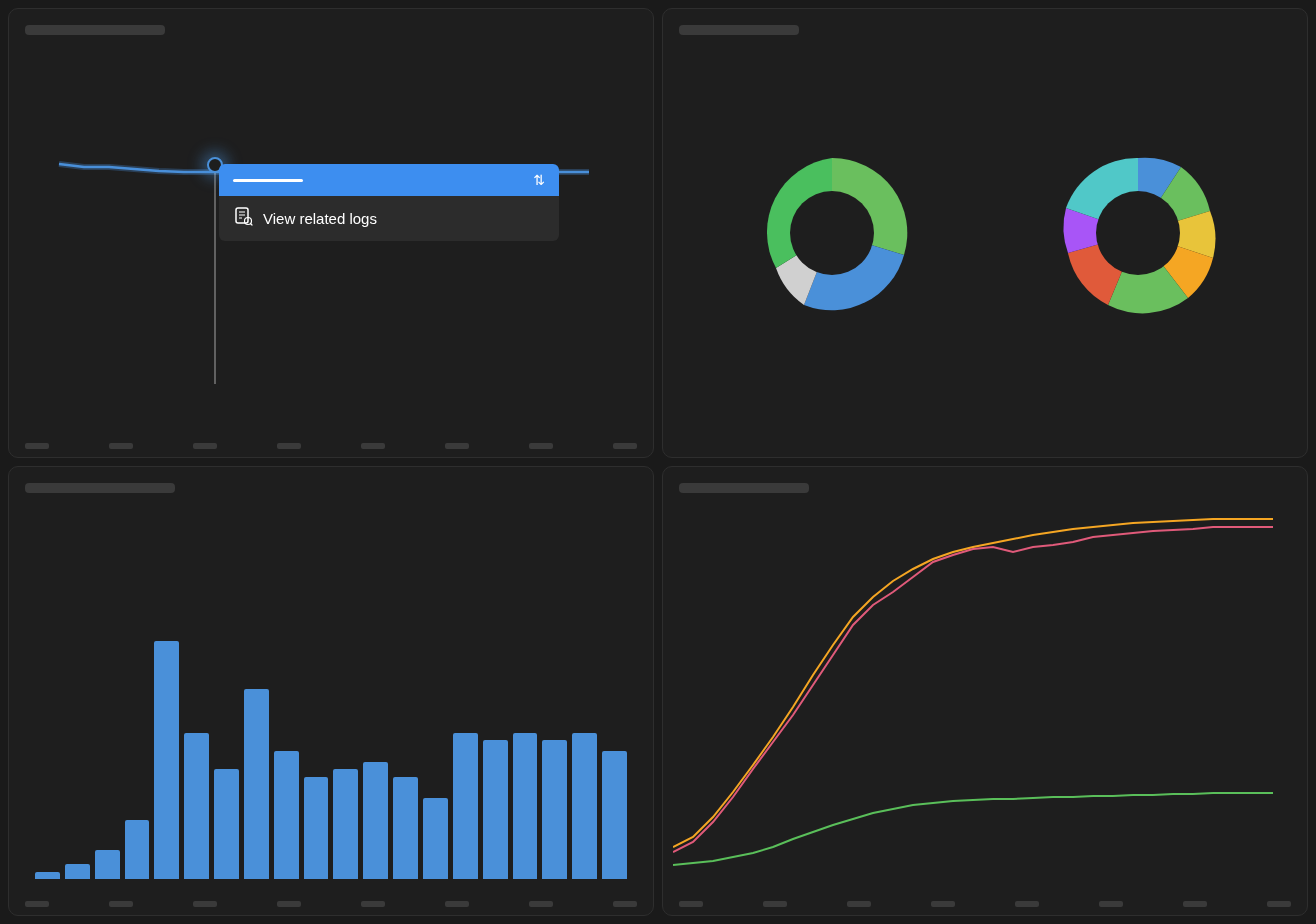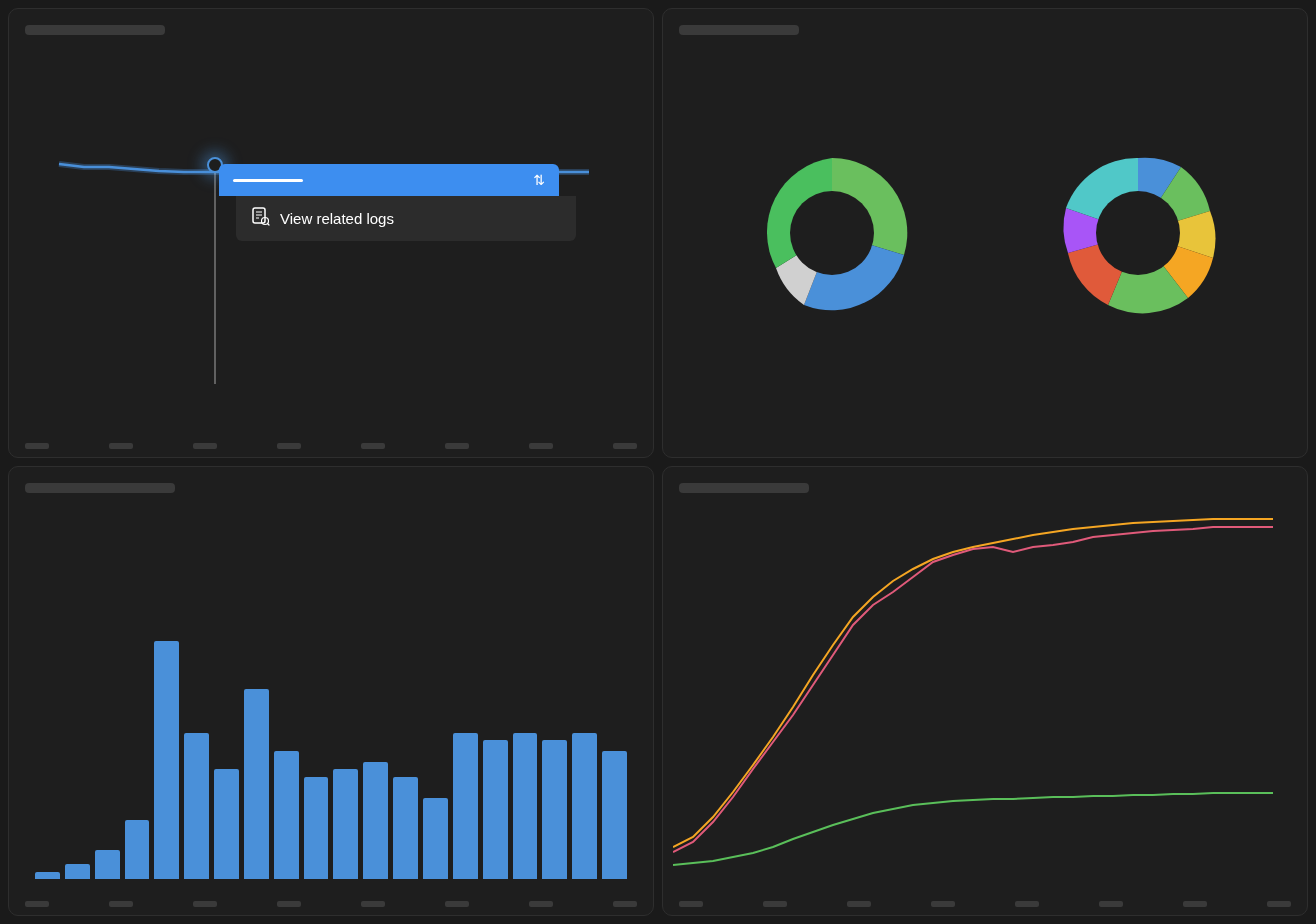--- a/index.html
+++ b/index.html
@@ -124,21 +124,20 @@
     }
 
     .tooltip-body {
       background: #2c2c2c;
       border-radius: 0 0 6px 6px;
       padding: 10px 14px;
       width: 340px;
       display: flex;
       align-items: center;
       gap: 10px;
-      margin-left: 17px;
     }
 
     .tooltip-icon {
       color: #ccc;
       font-size: 18px;
     }
 
     .tooltip-text {
       color: white;
       font-size: 15px;

